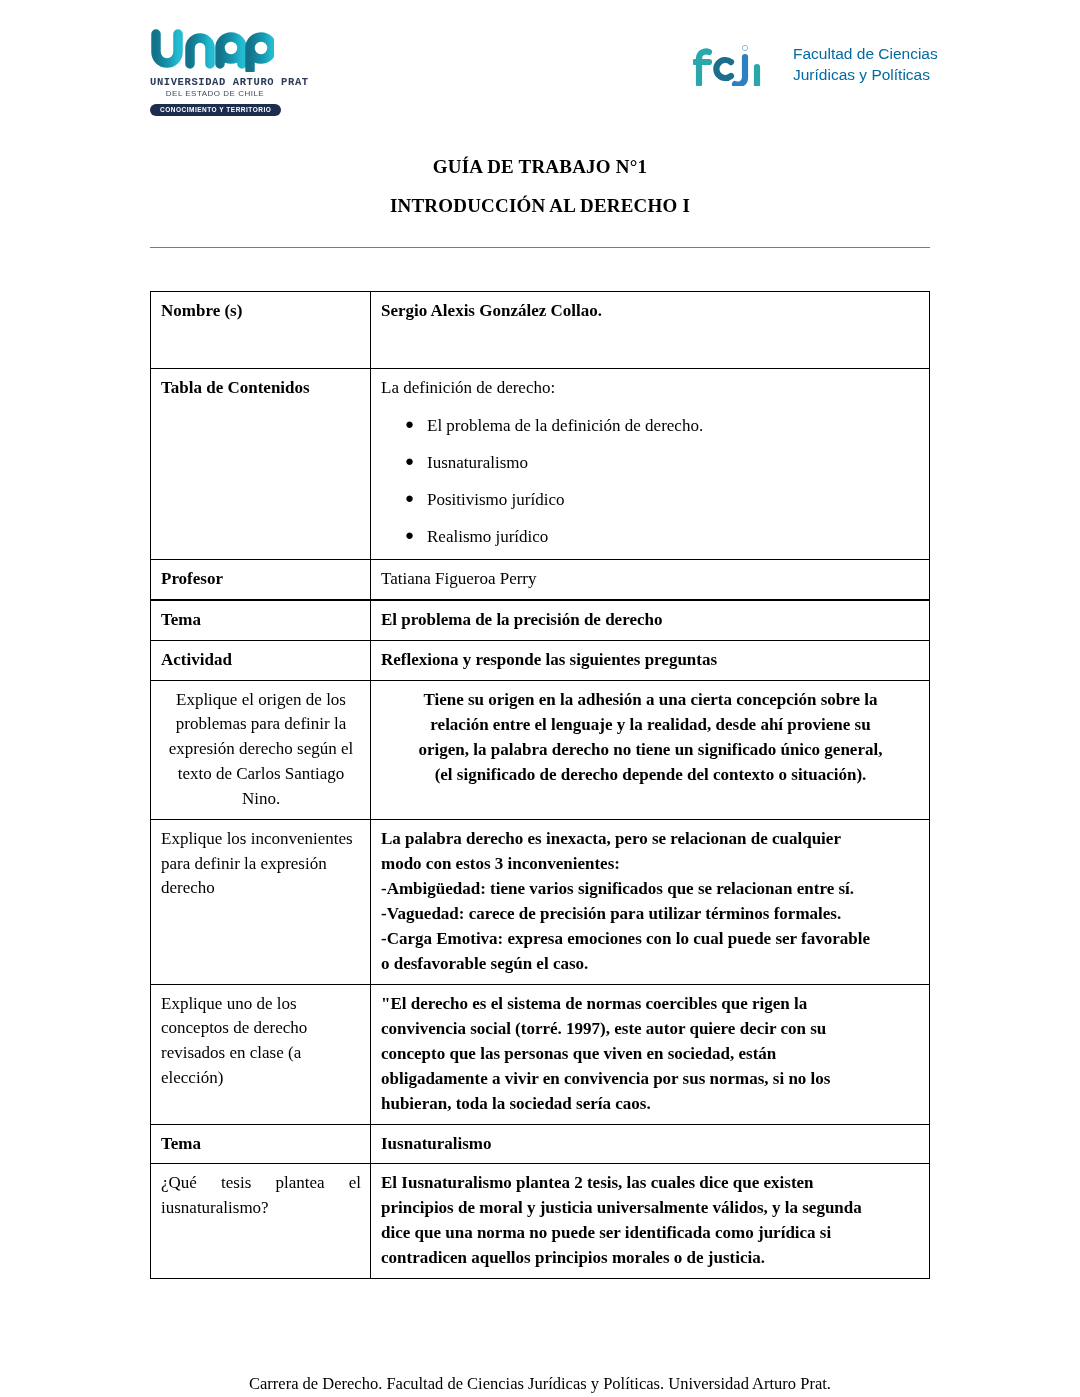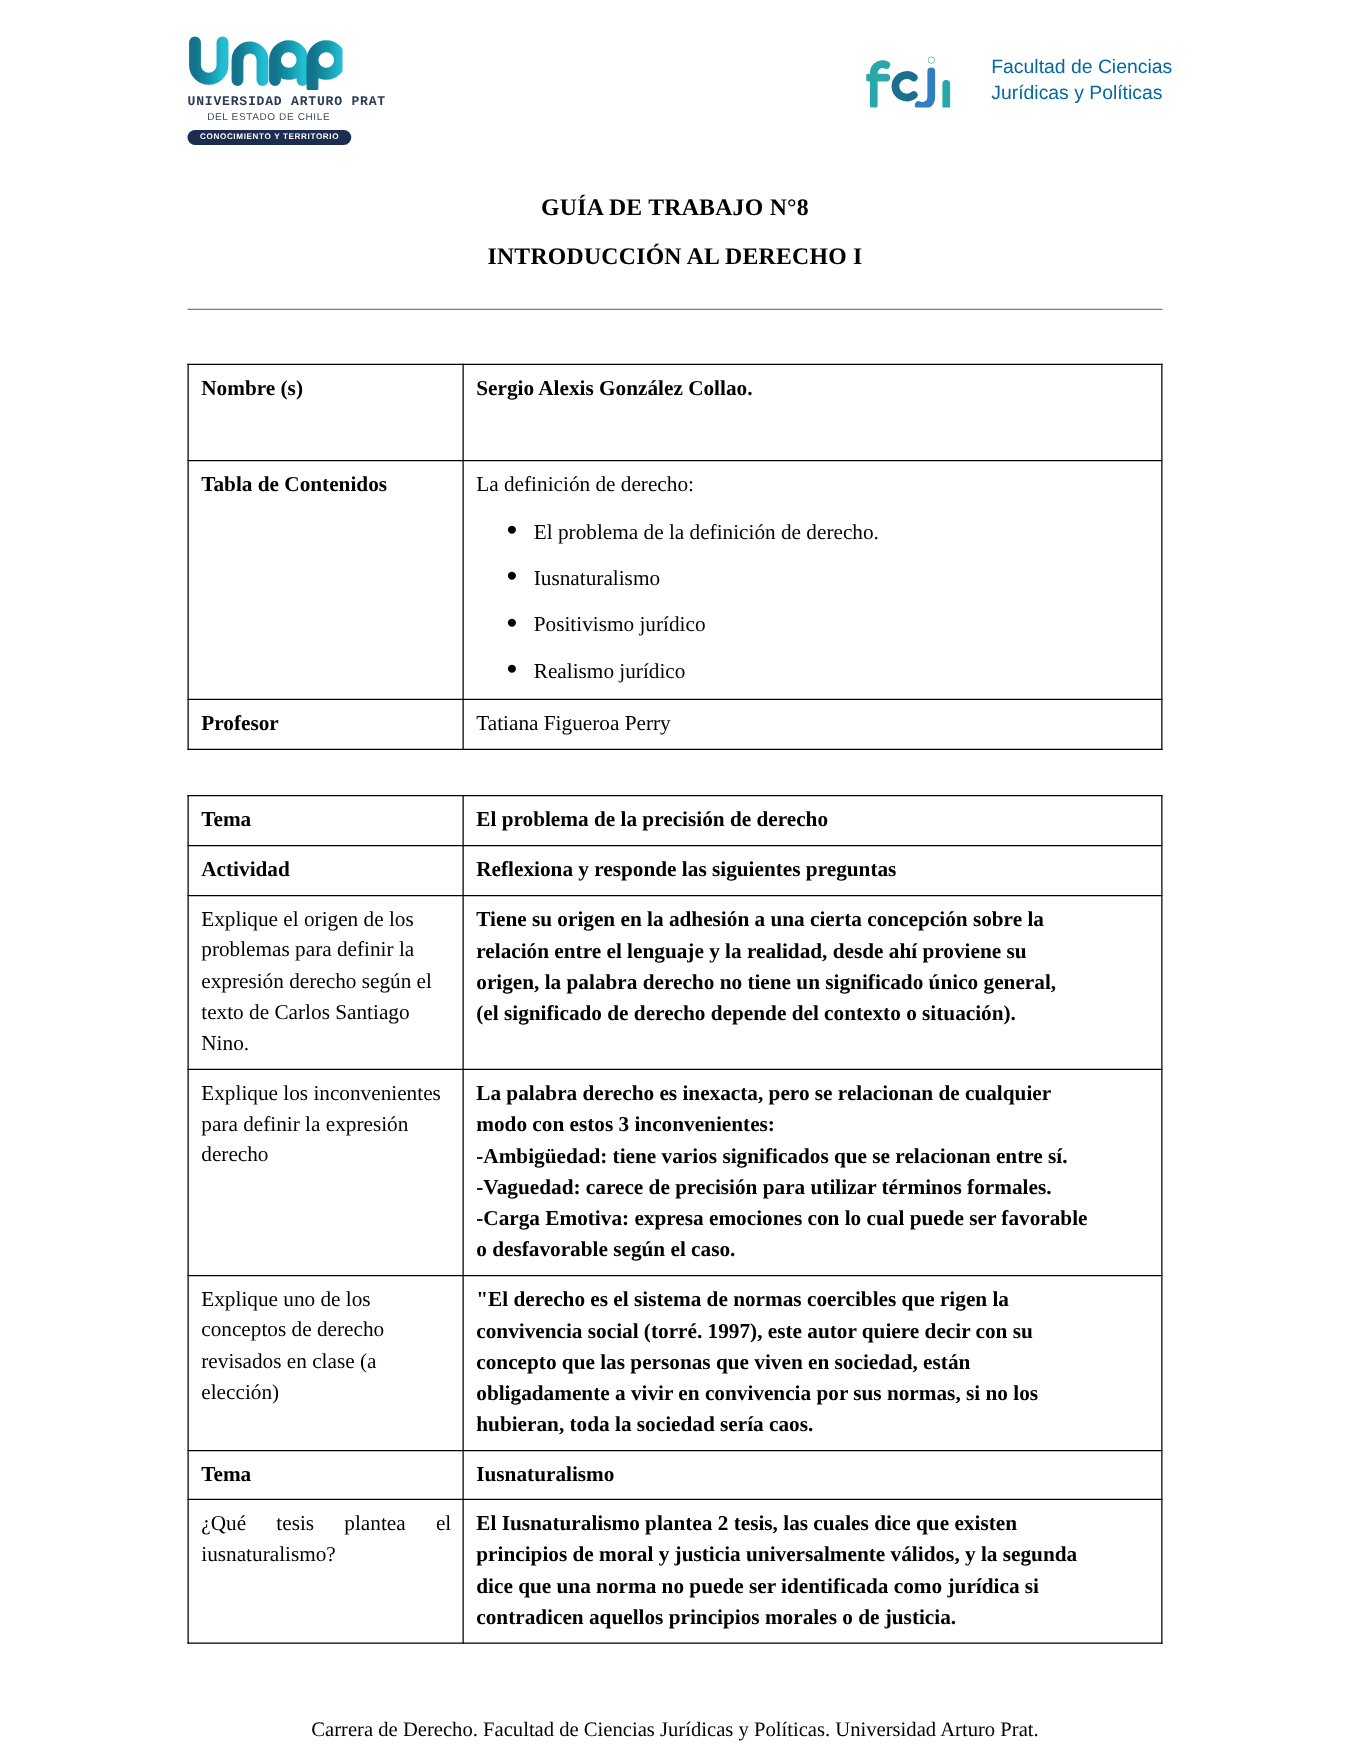--- a/index.html
+++ b/index.html
@@ -122,21 +122,21 @@
   table.doc-table td {
     border: 1.3px solid #000000;
     vertical-align: top;
     padding: 7px 9px 7px 10px;
     line-height: 1.46;
   }
   .col-label { width: 200px; }
   .b { font-weight: bold; }
 
   .t1 { margin-top: 43px; }
-  .t2 { margin-top: 36px; }
+  .t2 { }
 
   .cell-pad-nombre { height: 62px; }
   .cell-pad-toc    { height: 158px; }
 
   ul.toc-list {
     margin: 14px 0 0 0;
     padding-left: 46px;
     list-style: none;
   }
   ul.toc-list li {
@@ -153,21 +153,21 @@
     line-height: 1.3;
   }
 
   .answer-lines p {
     margin: 0;
     font-weight: bold;
     line-height: 1.47;
   }
   .q-just { text-align: justify; }
 
-  .row-pad-a { padding-bottom: 44px; }
+  .row-pad-a { padding-bottom: 44px; text-align: center; }
   .row-pad-b { padding-bottom: 8px; }
   .row-pad-c { padding-bottom: 10px; }
   .row-pad-d { padding-bottom: 46px; }
 
   
   .footer {
     position: absolute;
     left: 0;
     right: 0;
     top: 1374px;
@@ -214,21 +214,21 @@
           <path d="M64 42 L64 23 A9 9 0 1 1 64 23" stroke="#2aa7a8"></path>
         </g>
       </svg>
       <div class="fcjp-text">
         <div>Facultad de Ciencias</div>
         <div>Jurídicas y Políticas</div>
       </div>
     </div>
   </div>
 
-  <div class="doc-title title-1">GUÍA DE TRABAJO N°8</div>
+  <div class="doc-title title-1">GUÍA DE TRABAJO N°1</div>
   <div class="doc-title title-2">INTRODUCCIÓN AL DERECHO I</div>
 
   <hr class="rule">
 
   <table class="doc-table t1">
     <tbody>
       <tr>
         <td class="col-label b cell-pad-nombre">Nombre (s)</td>
         <td class="b">Sergio Alexis González Collao.</td>
       </tr>

